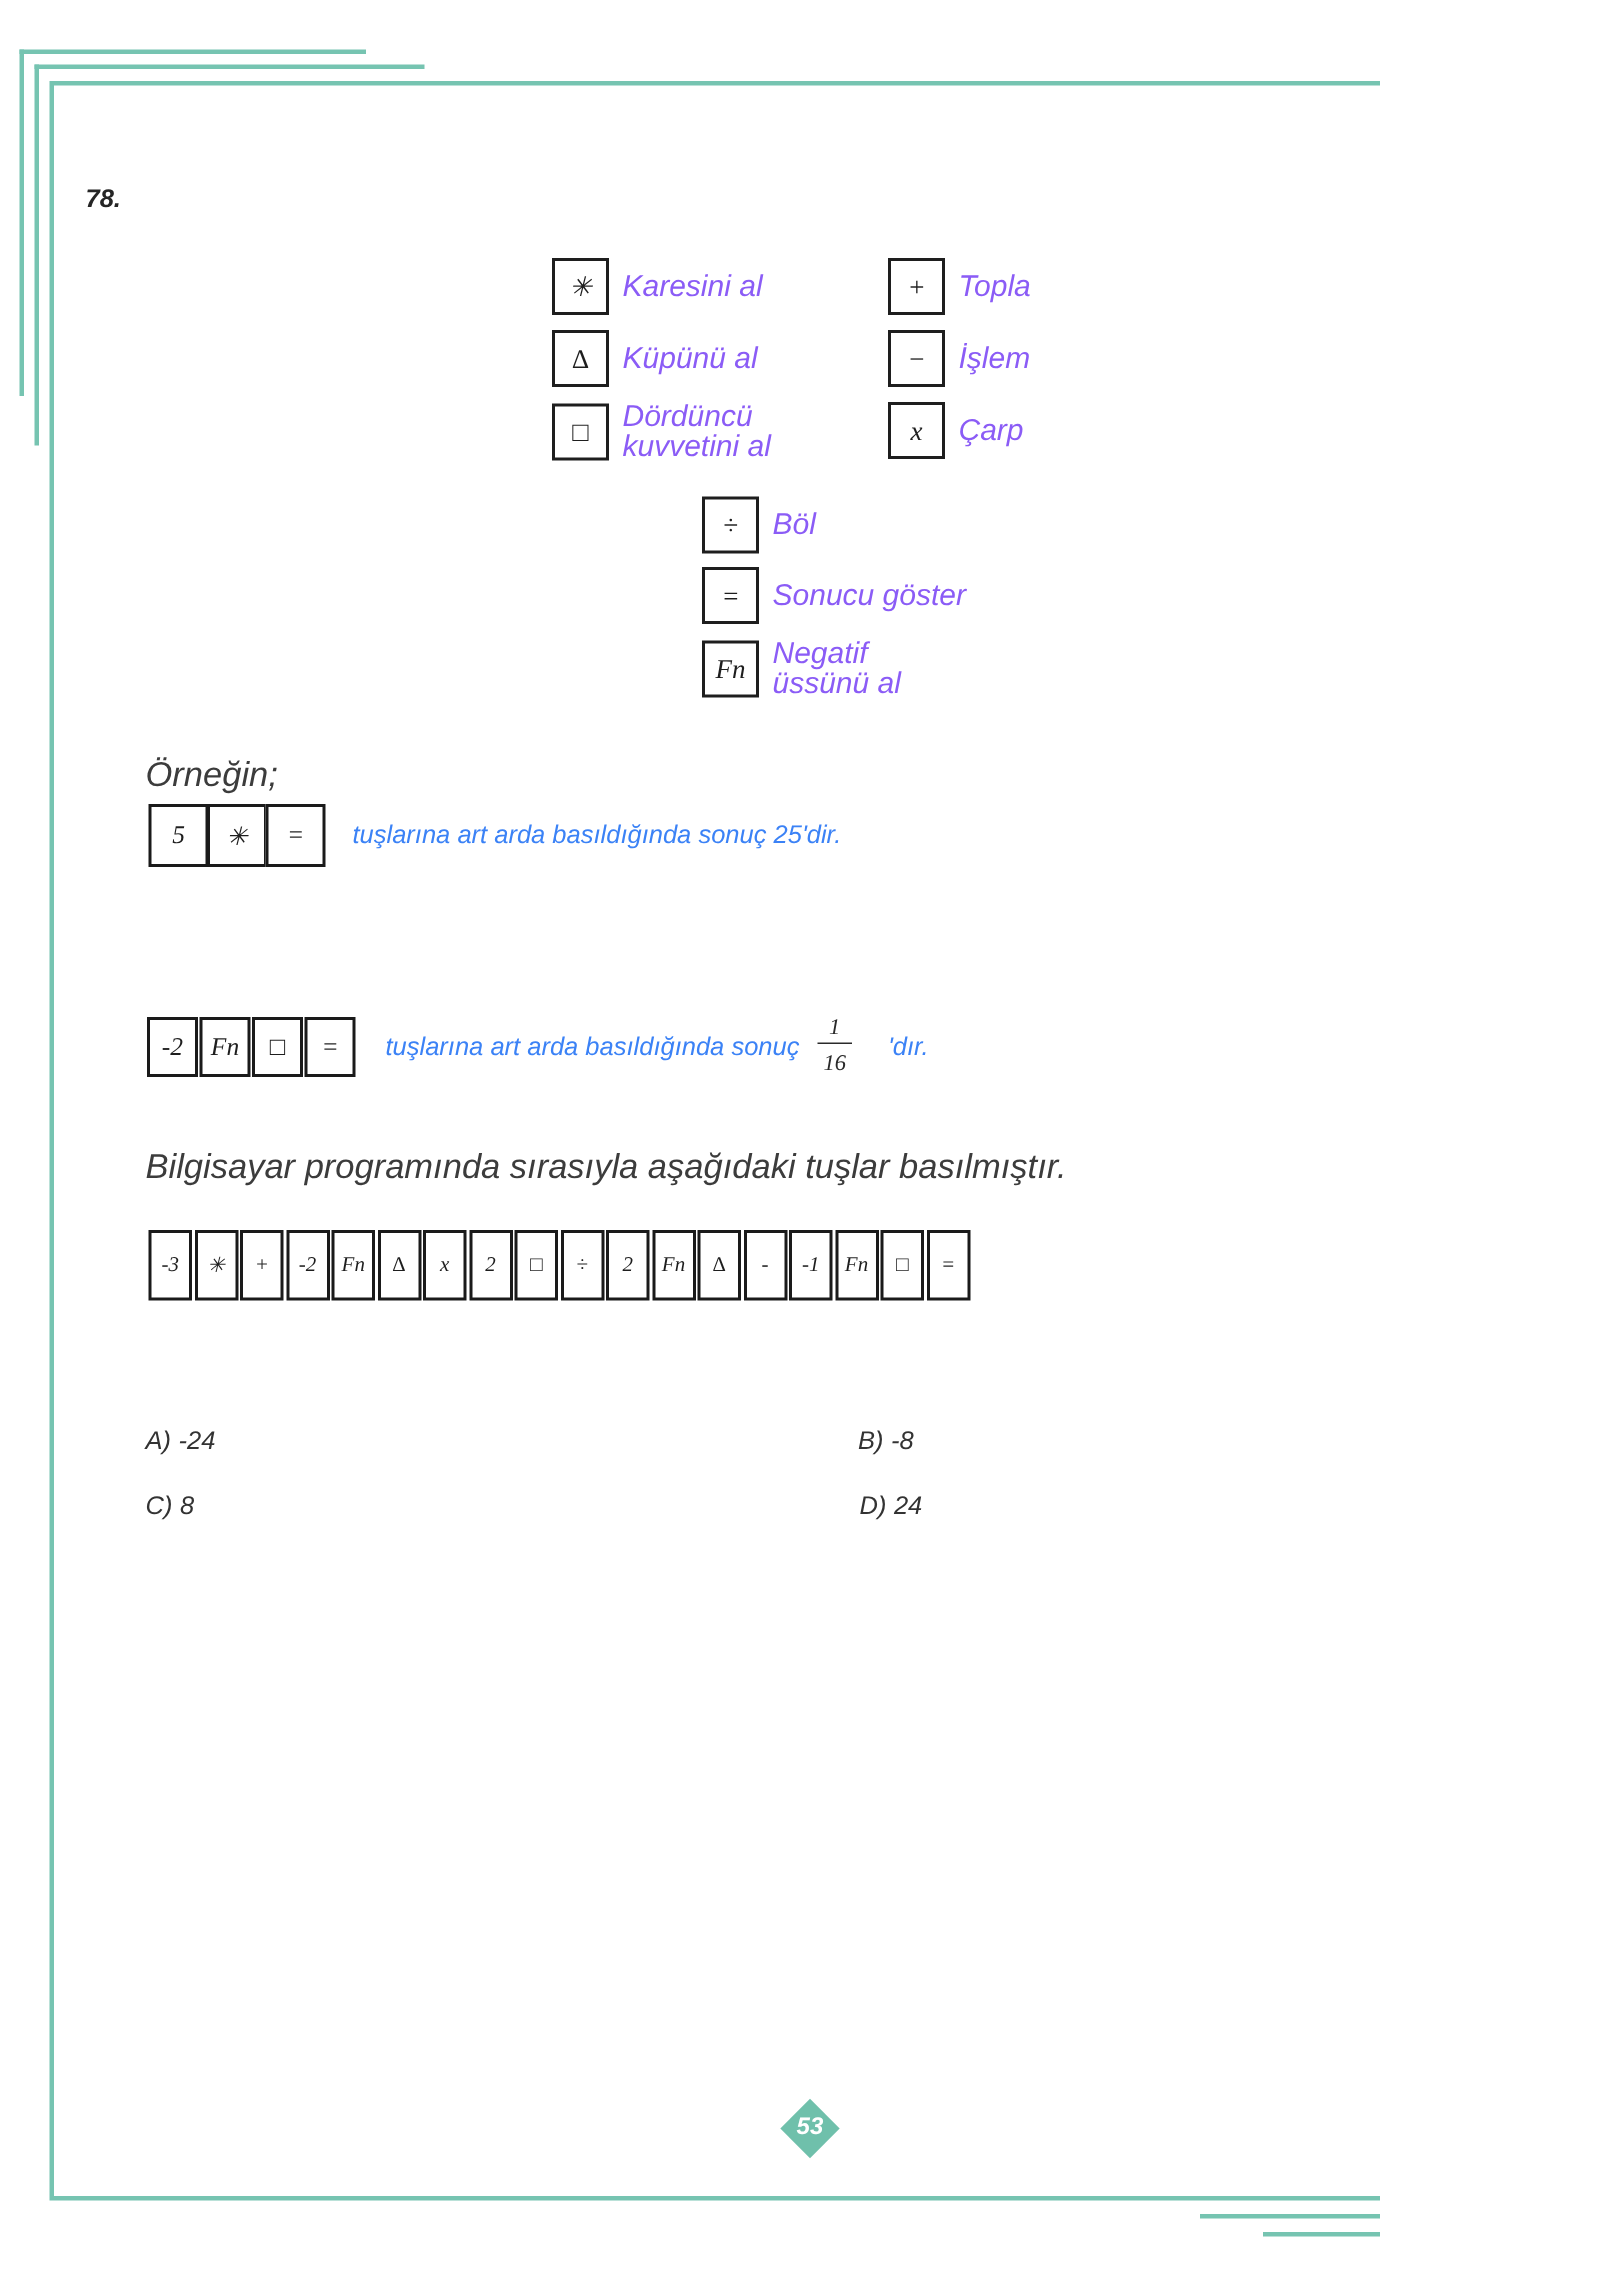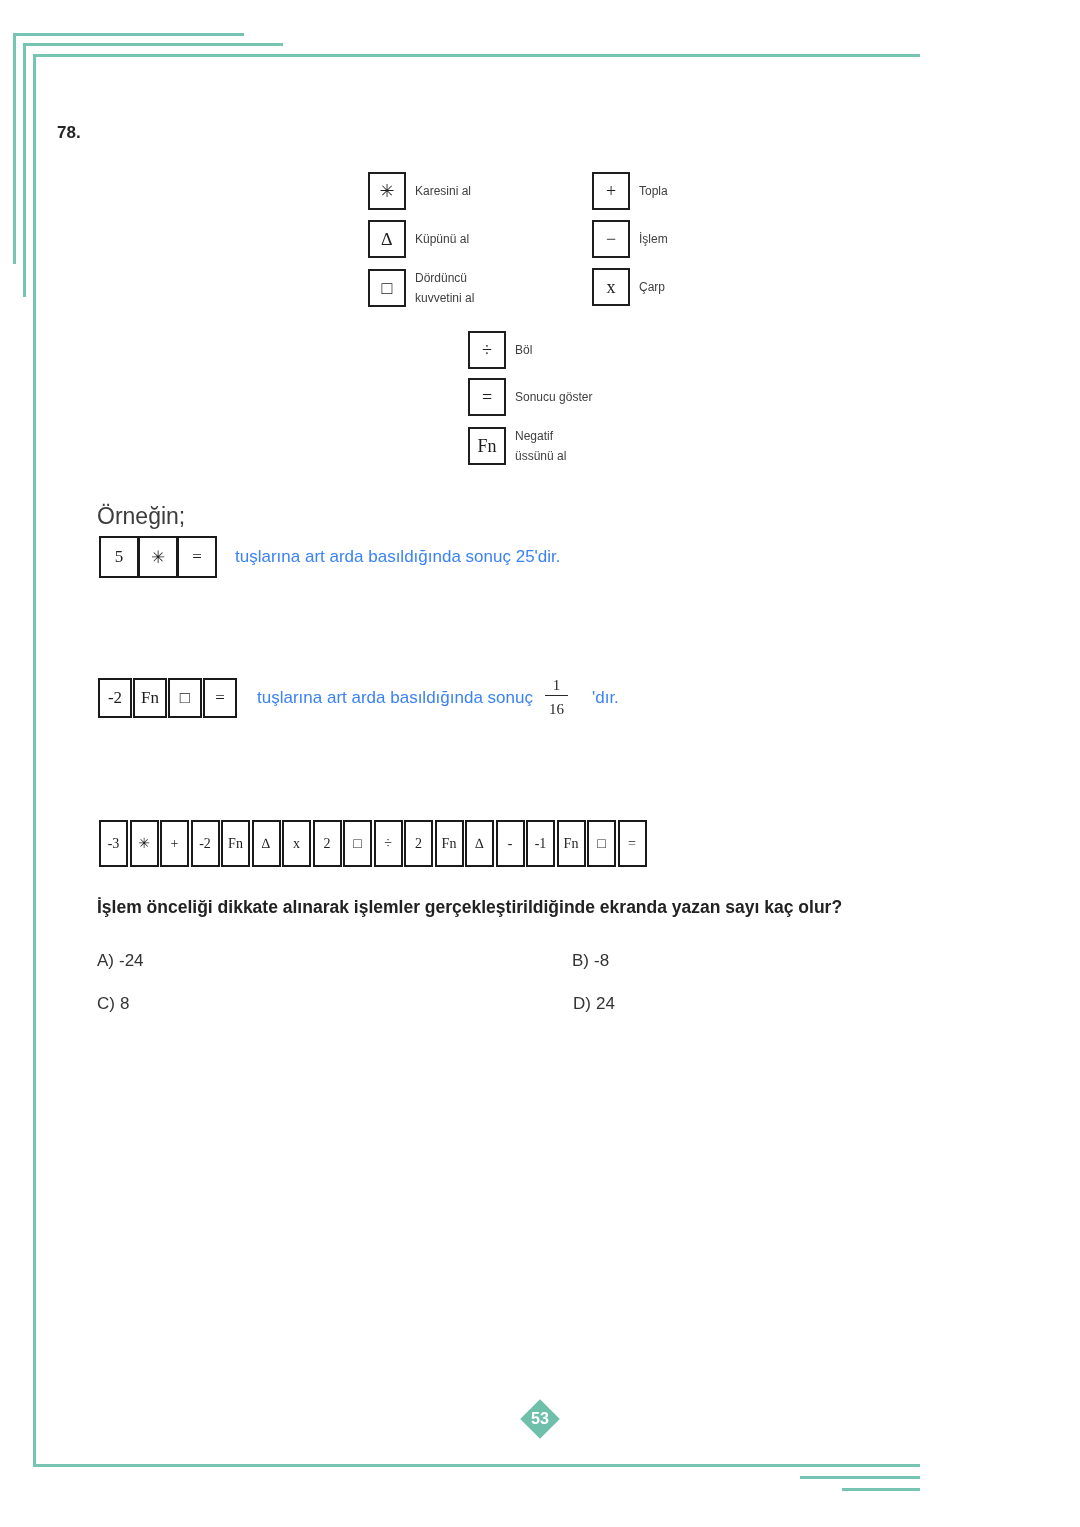--- a/index.html
+++ b/index.html
@@ -3,20 +3,21 @@
 <meta charset="utf-8">
 <style>
   html,body{margin:0;padding:0;background:#ffffff;}
   .page{
     position:relative;
     width:920px;height:1527px;
     background:#ffffff;
     font-family:"Liberation Sans", sans-serif;
     color:#3c3c3c;
     overflow:hidden;
+    font-style:italic;
   }
   
   .frame-main{
     position:absolute;left:33px;top:54px;width:1009px;height:1407px;
     border:3px solid var(--accent_line,#76c4b1);
   }
   .decor-tl1{
     position:absolute;left:13px;top:33px;width:228px;height:228px;
     border-top:3px solid var(--accent_line,#76c4b1);
     border-left:3px solid var(--accent_line,#76c4b1);
@@ -49,21 +50,21 @@
   }
   
   .defrow{position:absolute;display:flex;align-items:center;gap:9px;}
   .keybox{
     width:38px;height:38px;box-sizing:border-box;
     border:2px solid #1e1e1e;background:#fff;
     display:flex;align-items:center;justify-content:center;
     font-family:"Liberation Serif", serif;
     font-size:18px;color:#1e1e1e;flex:0 0 auto;
   }
-  .deflabel{font-size:12px;line-height:20px;color:#404040;white-space:pre-line;}
+  .deflabel{font-size:20px;line-height:20px;color:#8b5cf6;white-space:pre-line;}
   
   .exrow{position:absolute;display:flex;align-items:center;}
   .exkey{
     width:40px;height:42px;box-sizing:border-box;
     border:2.5px solid #1a1a1a;background:#fff;
     display:flex;align-items:center;justify-content:center;
     font-family:"Liberation Serif", serif;font-size:17px;color:#1e1e1e;
     margin-right:-1px;flex:0 0 auto;
   }
   .exrow2 .exkey{width:34px;height:40px;margin-right:1px;}
@@ -168,20 +169,21 @@
     <span class="exkey">□</span>
     <span class="exkey">=</span>
     <span class="extext">tuşlarına art arda basıldığında sonuç</span>
     <span class="frac">
       <span class="num" style="display:block;">1</span>
       <span class="den" style="display:block;">16</span>
     </span>
     <span class="extext" style="margin-left:18px;">'dır.</span>
   </div>
 
+  <div class="plain" style="left:97px;top:766px;">Bilgisayar programında sırasıyla aşağıdaki tuşlar basılmıştır.</div>
 
   <div class="seqrow">
     <span class="seqkey">-3</span>
     <span class="seqkey">✳</span>
     <span class="seqkey">+</span>
     <span class="seqkey">-2</span>
     <span class="seqkey">Fn</span>
     <span class="seqkey">∆</span>
     <span class="seqkey">x</span>
     <span class="seqkey">2</span>
@@ -190,21 +192,20 @@
     <span class="seqkey">2</span>
     <span class="seqkey">Fn</span>
     <span class="seqkey">∆</span>
     <span class="seqkey">-</span>
     <span class="seqkey">-1</span>
     <span class="seqkey">Fn</span>
     <span class="seqkey">□</span>
     <span class="seqkey">=</span>
   </div>
 
-  <div class="prompt">İşlem önceliği dikkate alınarak işlemler gerçekleştirildiğinde ekranda yazan sayı kaç olur?</div>
 
   <div class="option" style="left:97px;top:951px;">
     <span>A)</span>
     <span>-24</span>
   </div>
   <div class="option" style="left:572px;top:951px;">
     <span>B)</span>
     <span>-8</span>
   </div>
   <div class="option" style="left:97px;top:994px;">

